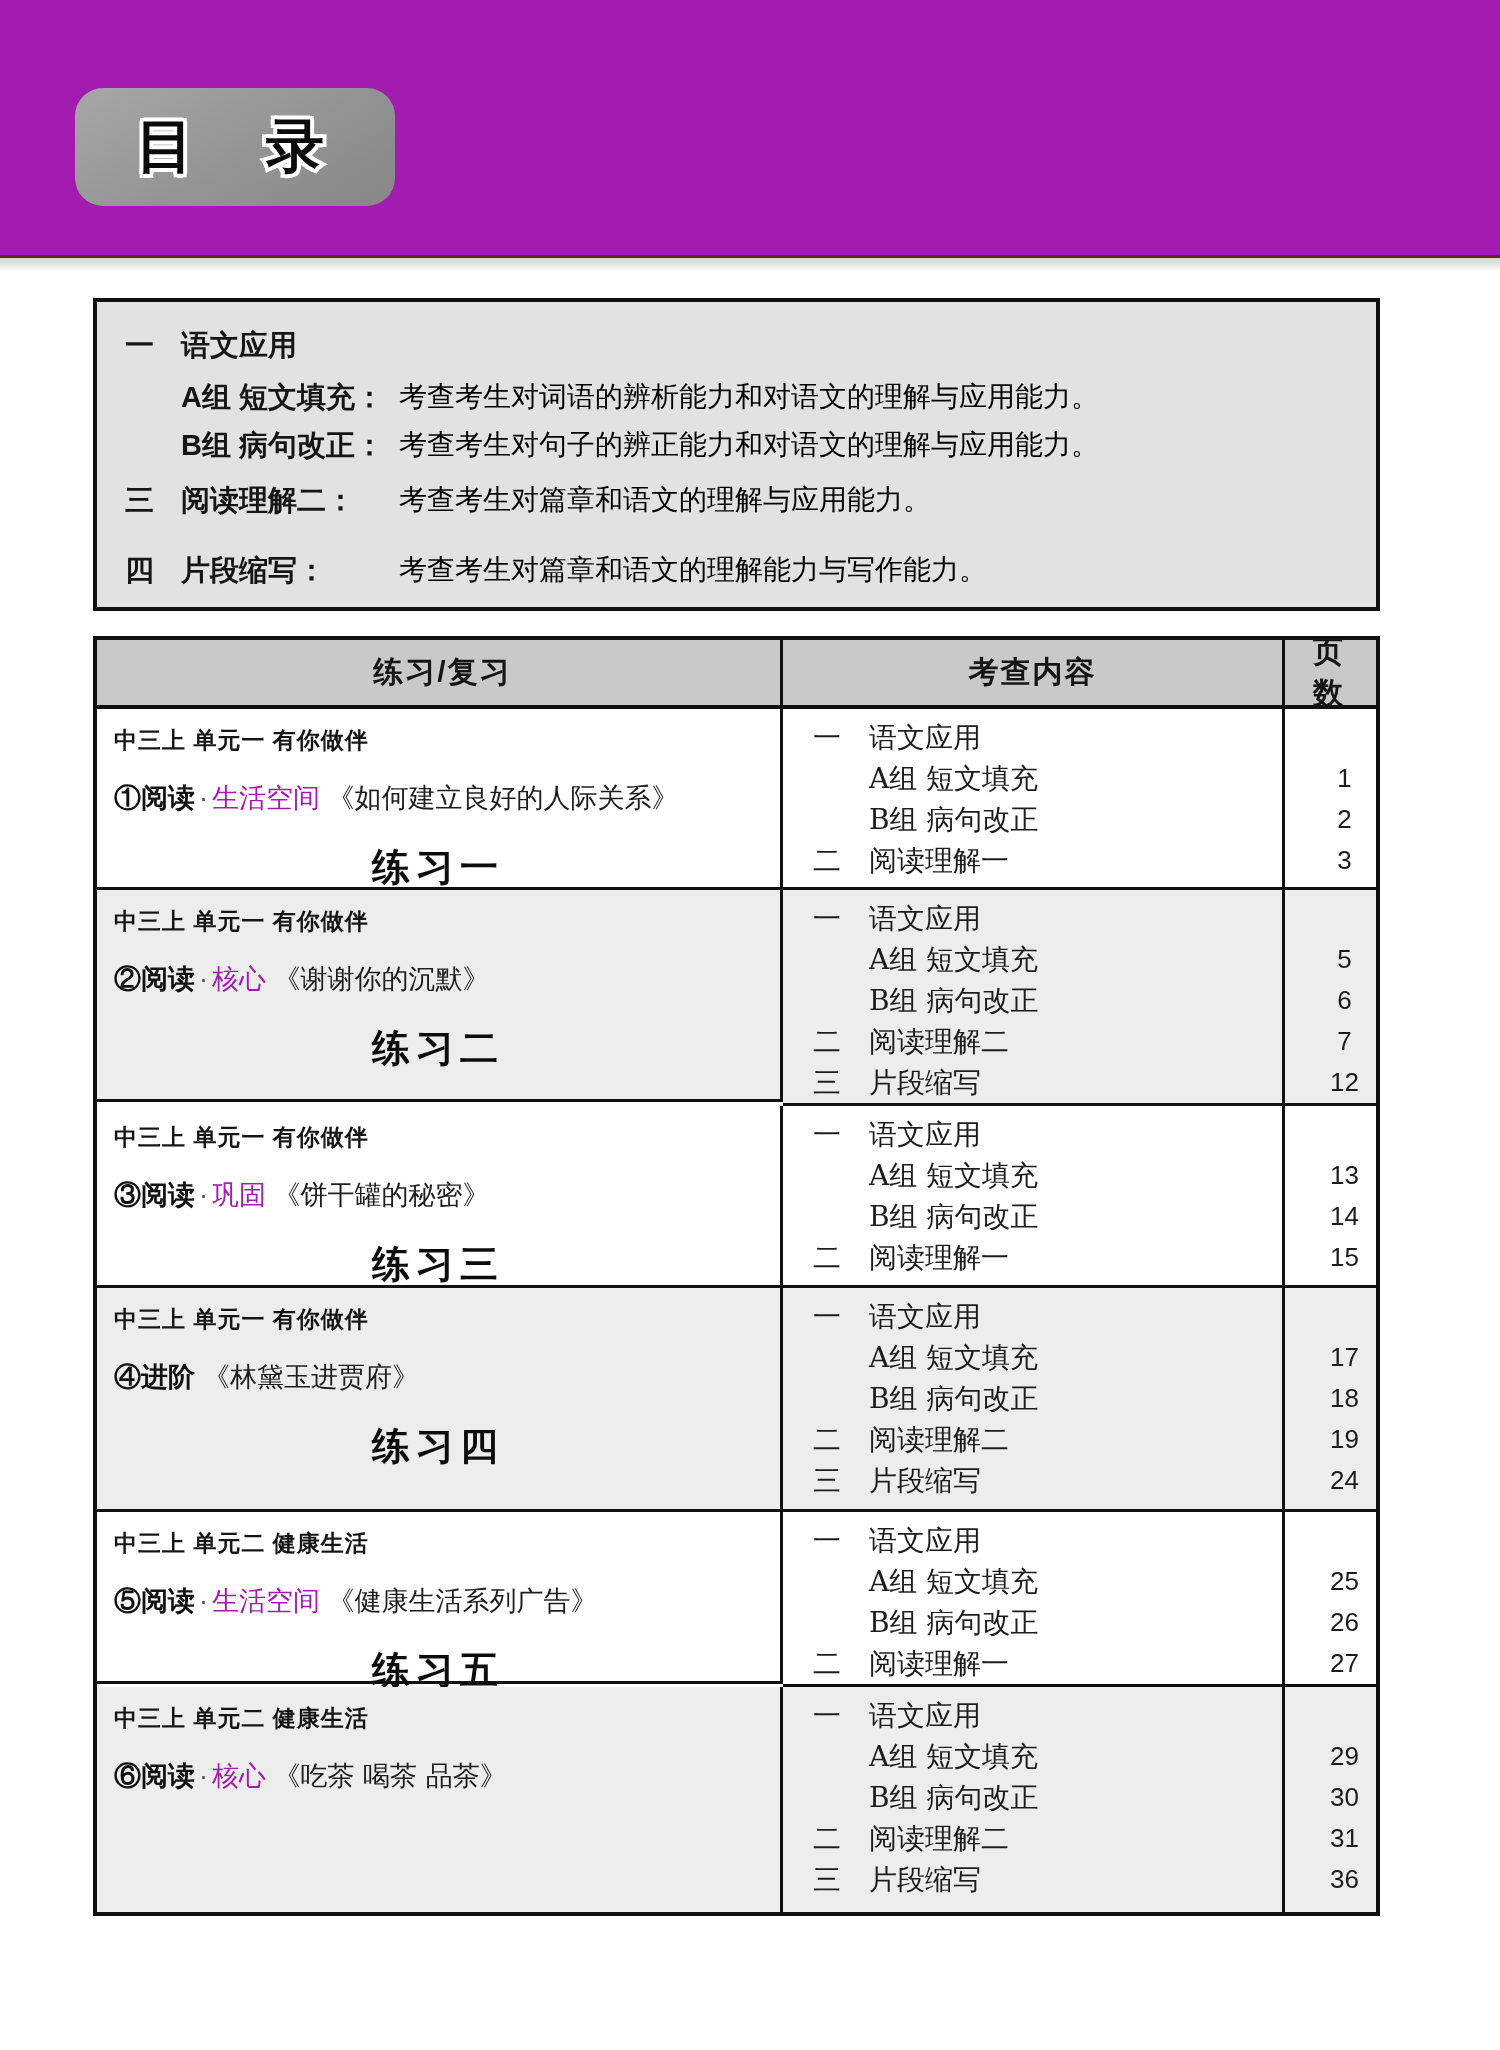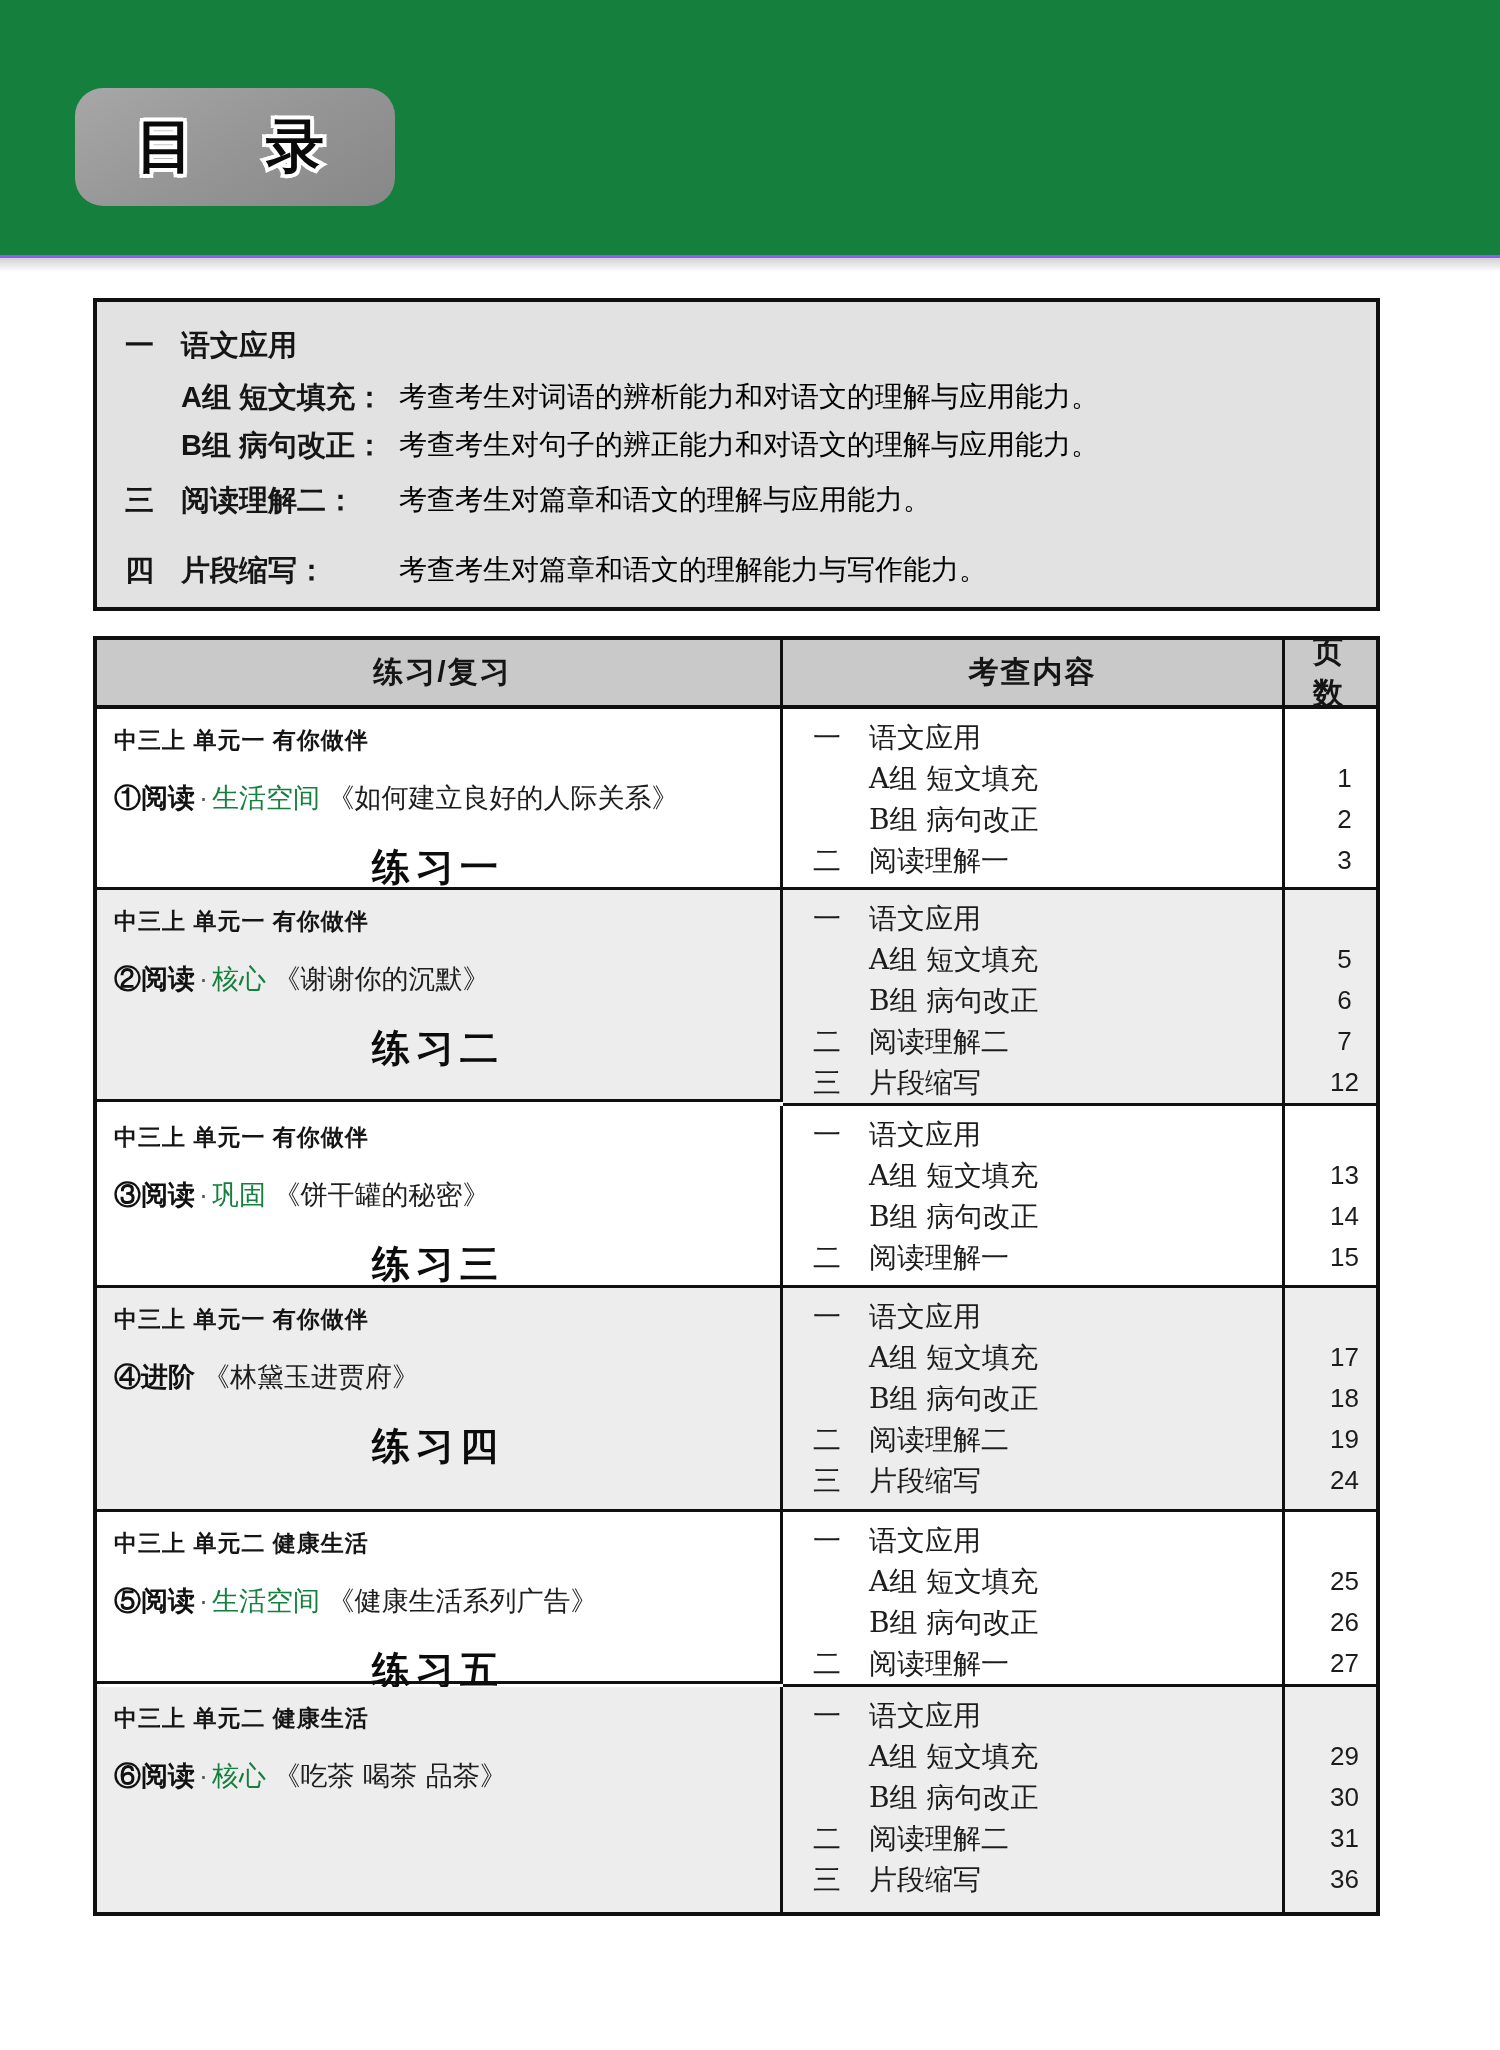--- a/index.html
+++ b/index.html
@@ -2,21 +2,21 @@
 <html><head>
 <meta charset="utf-8">
 <style>
   html,body{margin:0;padding:0;}
   body{
     width:1500px;min-height:2050px;background:#ffffff;position:relative;
     font-family:"Liberation Sans", sans-serif;color:#151515;
     -webkit-font-smoothing:antialiased;
   }
   
-  .band{height:255px;background:#15803d;border-bottom:3px solid #8b5cf6;position:relative;}
+  .band{height:255px;background:#a21caf;border-bottom:3px solid #7f1d1d;position:relative;}
   .band-fade{height:14px;background:linear-gradient(#d2d2d2,#ffffff);}
   .title-box{
     position:absolute;left:75px;top:88px;width:320px;height:118px;
     background:linear-gradient(150deg,#a7a7a7 0%,#949494 55%,#878787 100%);
     border-radius:28px;display:flex;align-items:center;justify-content:center;
   }
   .title-text{
     font-size:58px;font-weight:bold;letter-spacing:28px;color:#0a0a0a;
     padding-left:18px; 
     -webkit-text-stroke:7px #ffffff;paint-order:stroke fill;
@@ -57,21 +57,21 @@
   .col1{border-right:3px solid #101010;padding-left:8px;}
   .col3{border-left:3px solid #101010;padding-left:28px;}
   
   .left{padding:16px 18px 0 17px;}
   .r1 .left{height:181px;} .r2 .left{height:212px;} .r3 .left{height:182px;}
   .r4 .left{height:224px;} .r5 .left{height:172px;} .r6 .left{height:225px;}
   .unit{font-size:23px;font-weight:bold;letter-spacing:1px;}
   .reading{margin-top:24px;font-size:27px;white-space:nowrap;}
   .circ,.tag{font-weight:bold;font-family:"Liberation Sans", sans-serif;color:#111;}
   .sep{color:#555;margin:0 4px;}
-  .cat{color:#15803d;font-family:"DejaVu Serif", serif;}
+  .cat{color:#a21caf;font-family:"DejaVu Serif", serif;}
   .btitle{color:#1d1d1d;font-family:"DejaVu Serif", serif;}
   .exercise{
     margin-top:26px;text-align:center;font-size:38px;font-weight:600;
     letter-spacing:6px;font-family:"DejaVu Serif", serif;color:#0c0c0c;
   }
   
   .mid{padding:8px 0 0 30px;}
   .ln{line-height:41px;font-size:28px;font-family:"DejaVu Serif", serif;color:#1c1c1c;white-space:nowrap;}
   .num{display:inline-block;width:56px;}
   .pagec{padding-top:8px;}

